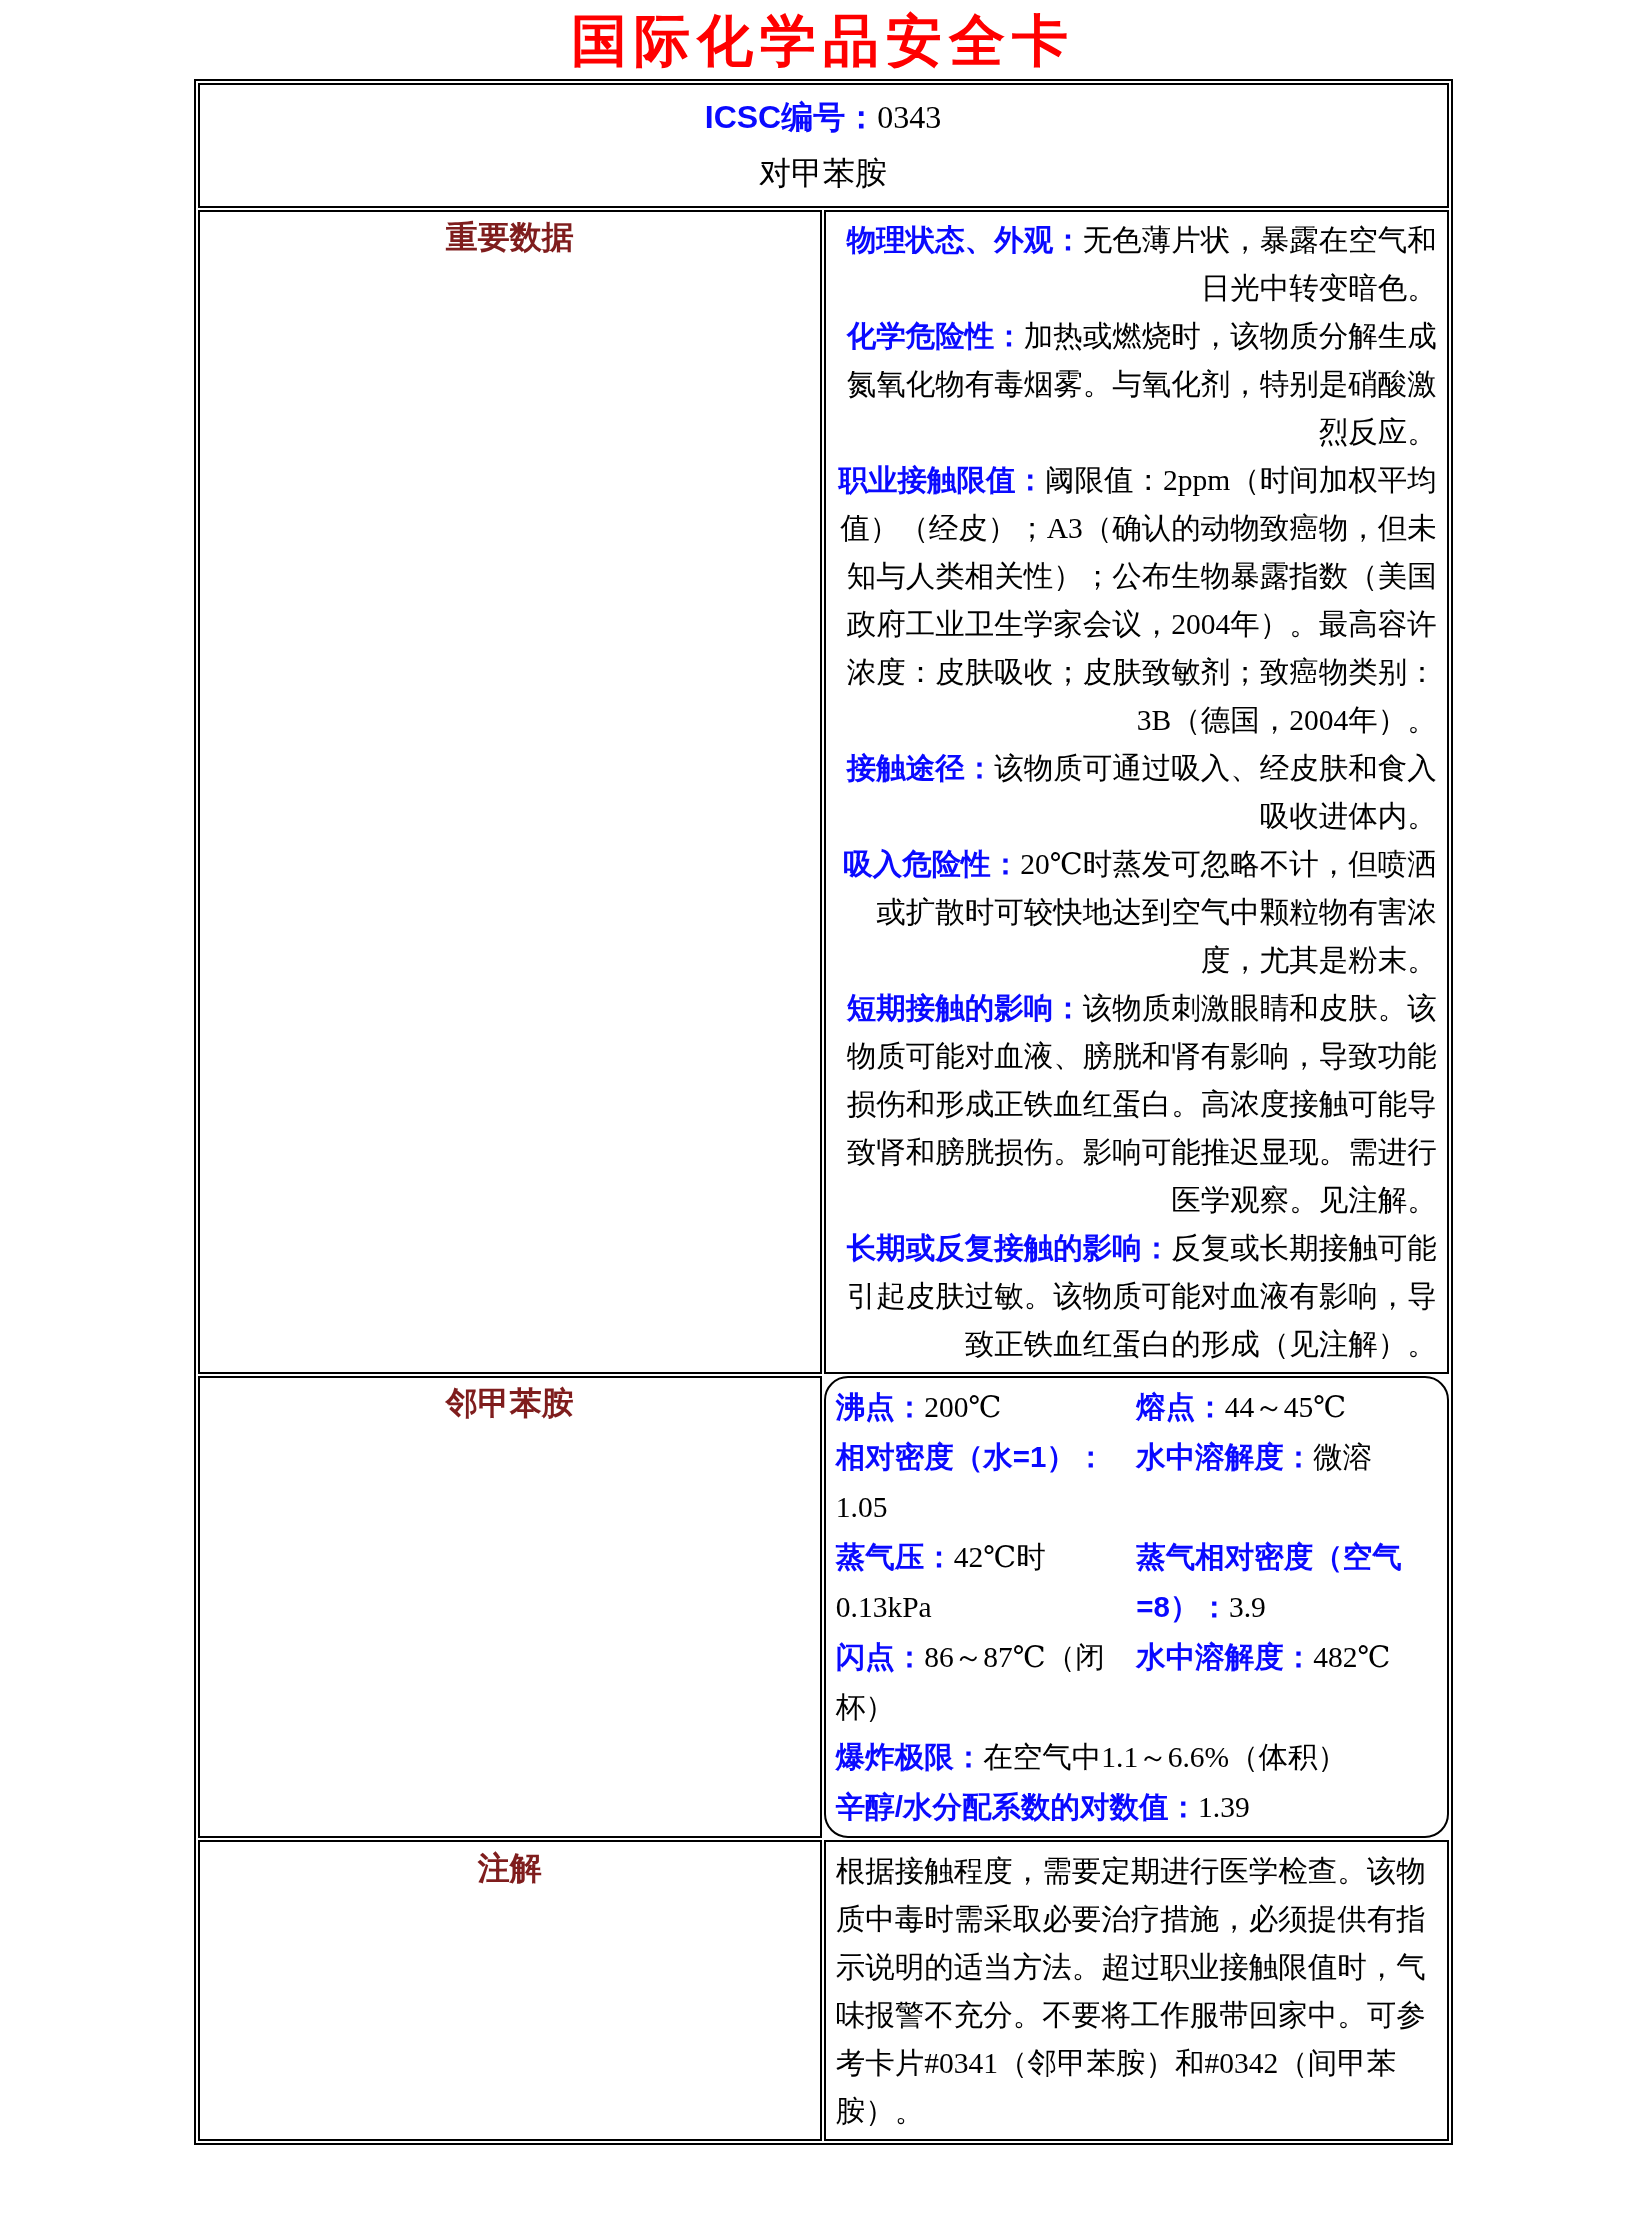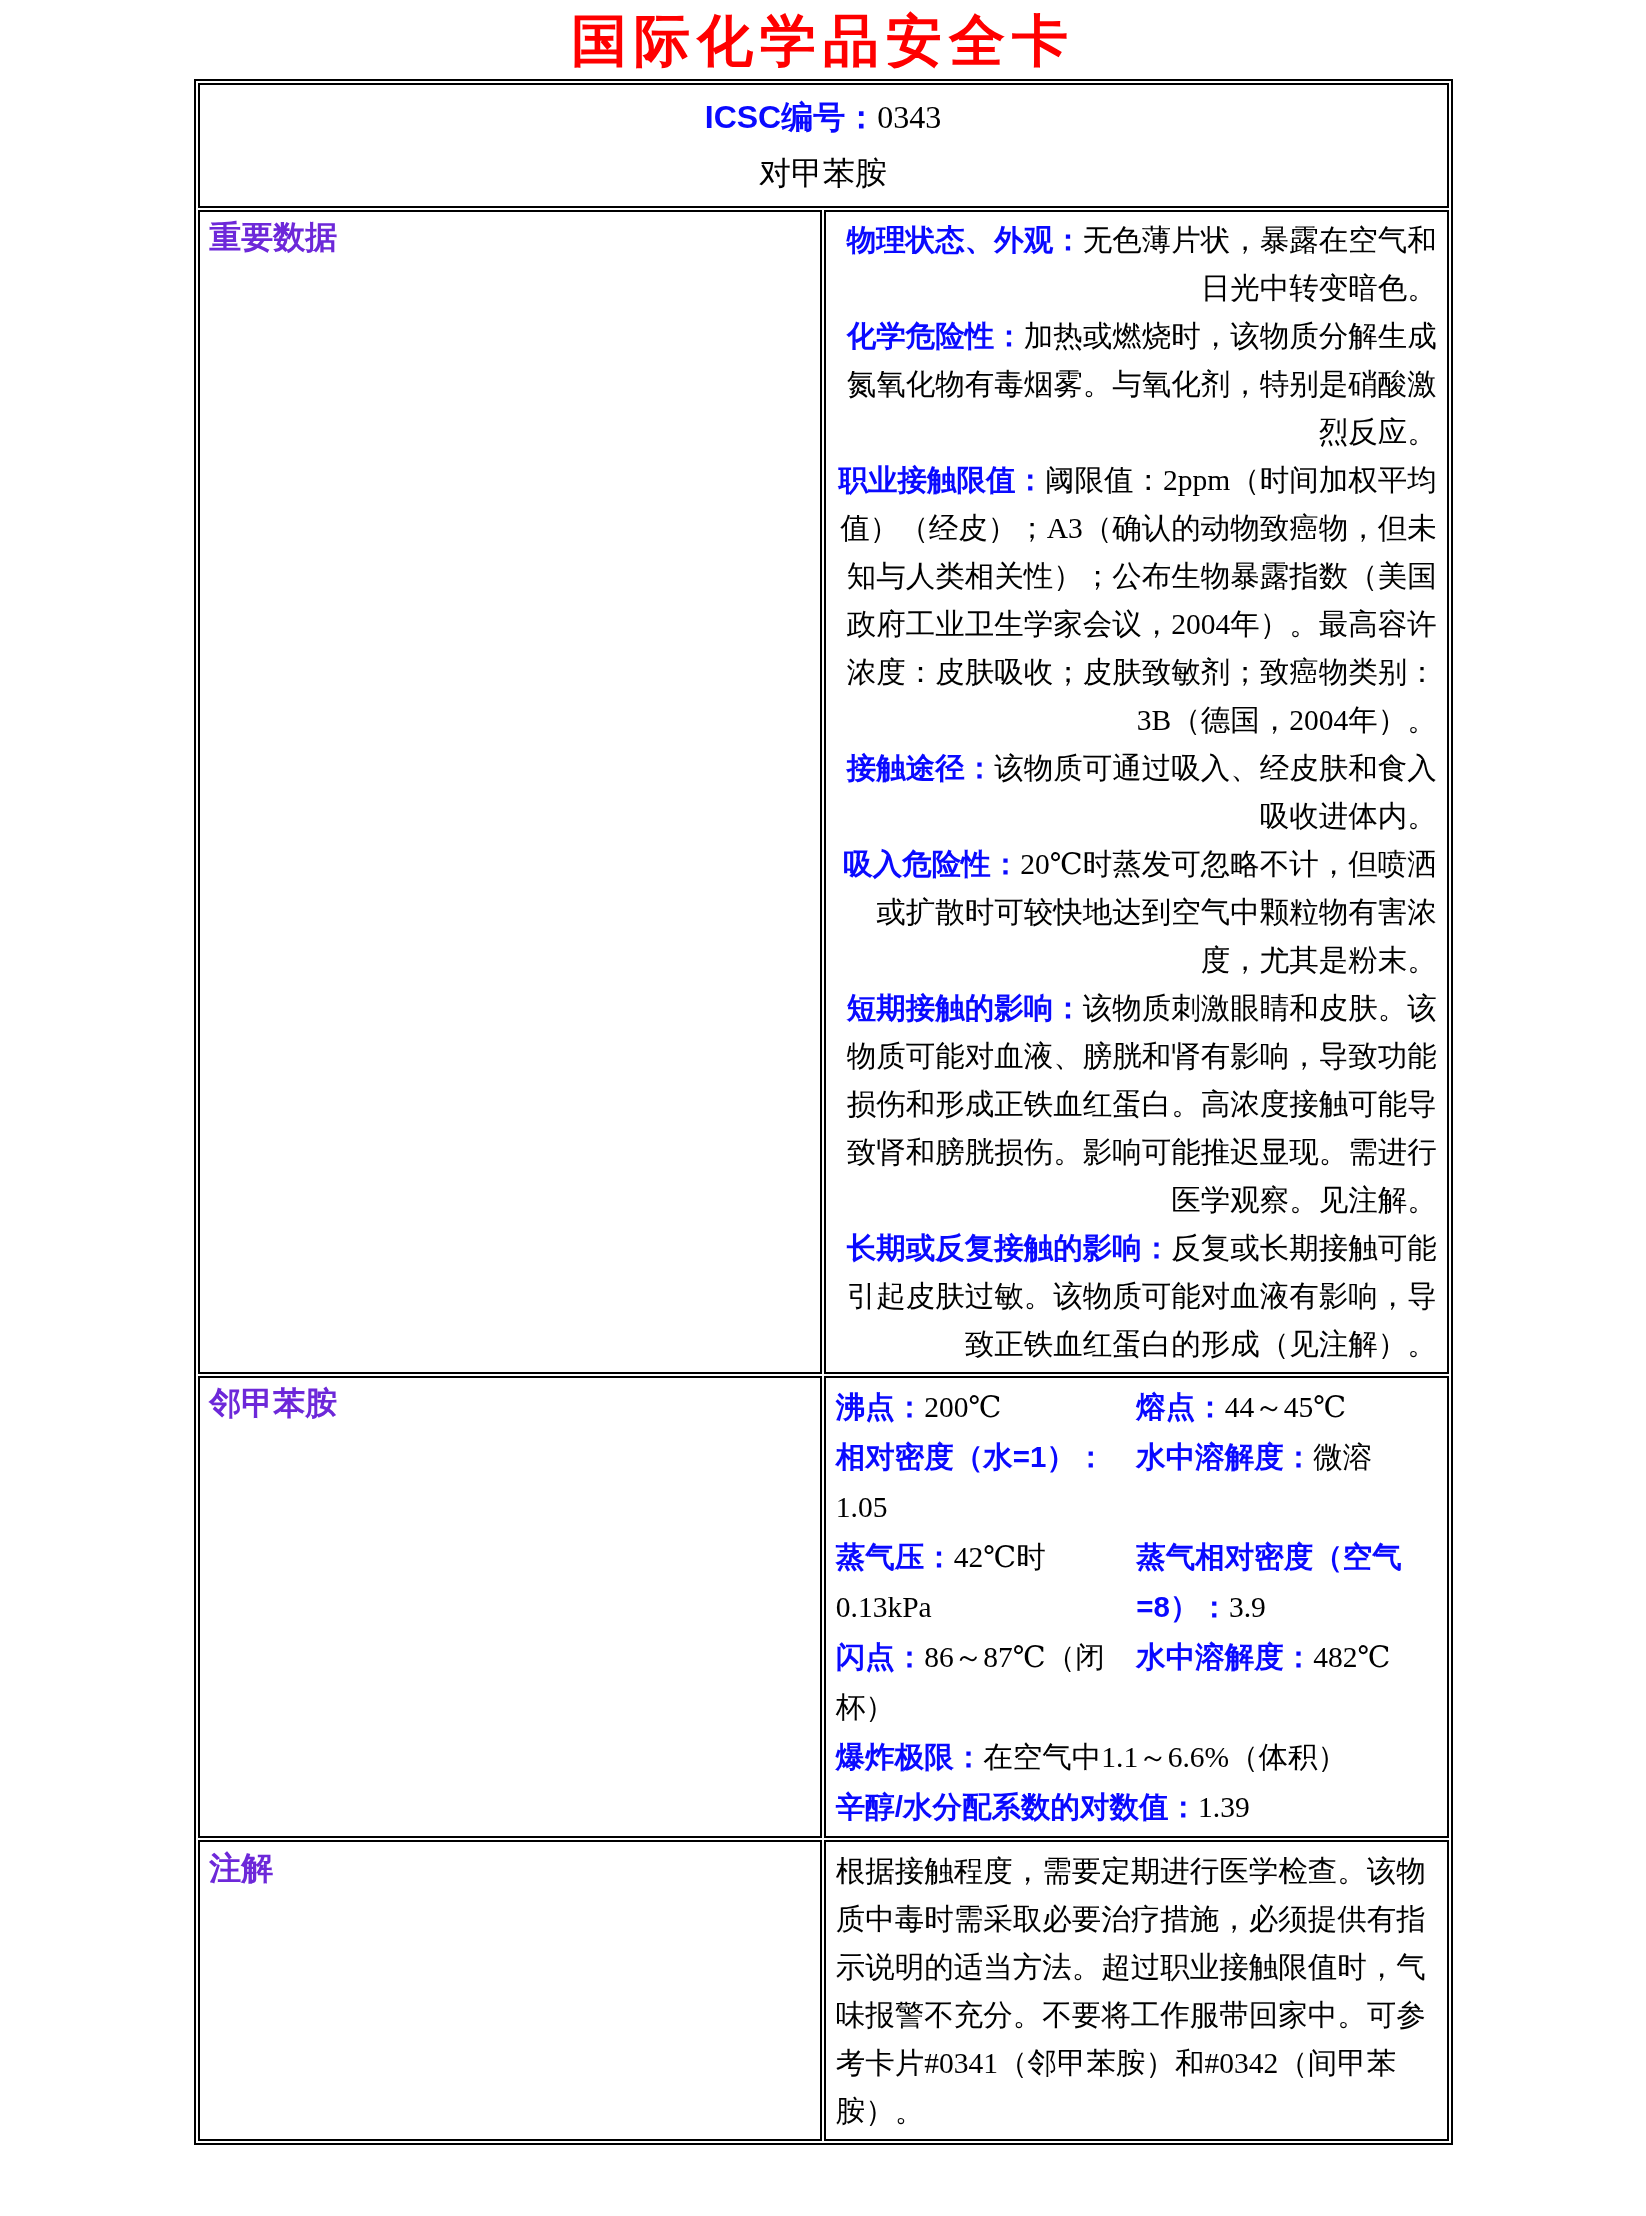--- a/index.html
+++ b/index.html
@@ -12,32 +12,32 @@
     letter-spacing:7px;margin:0;padding-top:4.2px;height:75px;
     font-family:"Liberation Serif","DejaVu Serif",serif;
     border-radius:29px;
   }
   table.card{
     width:1259px;margin:0 auto;border:2.8px solid #000;border-spacing:2.8px;
     border-collapse:separate;background:#fff;table-layout:fixed;
   }
   table.card td{border:2.1px solid #000;vertical-align:top;background:#fff;padding:4.2px 9.8px;}
   td.lbl-cell{
-    width:176px;text-align:left;vertical-align:middle;
-    color:#6d28d9;font-weight:bold;font-size:32px;
+    width:176px;text-align:center;vertical-align:middle;
+    color:#7f1d1d;font-weight:bold;font-size:32px;
     font-family:"Liberation Sans","DejaVu Sans",sans-serif;
   }
   .hdr-row{display:flex;justify-content:space-between;align-items:center;font-size:32px;line-height:56px;flex-direction:column;}
   .blue-label{
     color:#0a0aff;font-weight:bold;
     font-family:"Liberation Sans","DejaVu Sans",sans-serif;
   }
   .body-text{font-size:29.5px;line-height:48px;}
   td.important-cell{height:752px;text-align:right;}
-  td.physical-cell{height:300px;}
+  td.physical-cell{height:300px;border-radius:24px;}
   td.environment-cell{height:114px;}
   td.notes-cell{height:205px;}
   .imp-item{margin:0;}
   .phys-grid{display:flex;flex-direction:column;font-size:29.5px;line-height:50px;}
   .phys-row{display:flex;}
   .phys-item.half{width:50%;}
   .phys-item.full{width:100%;}
 </style>
 </head>
 <body>

